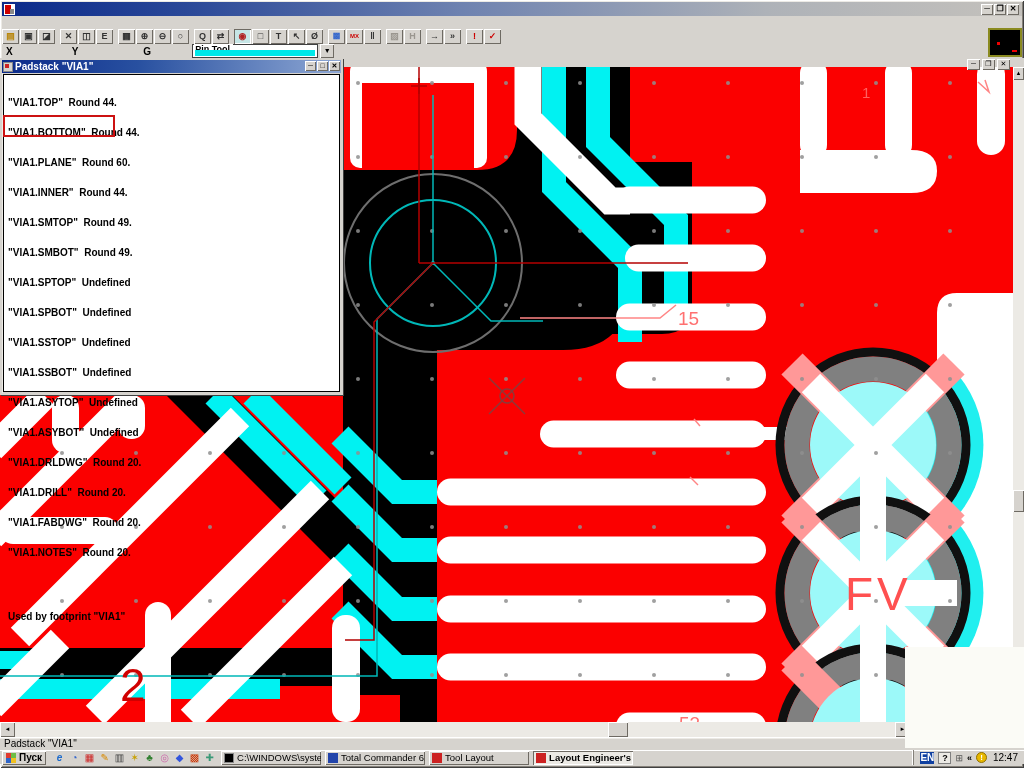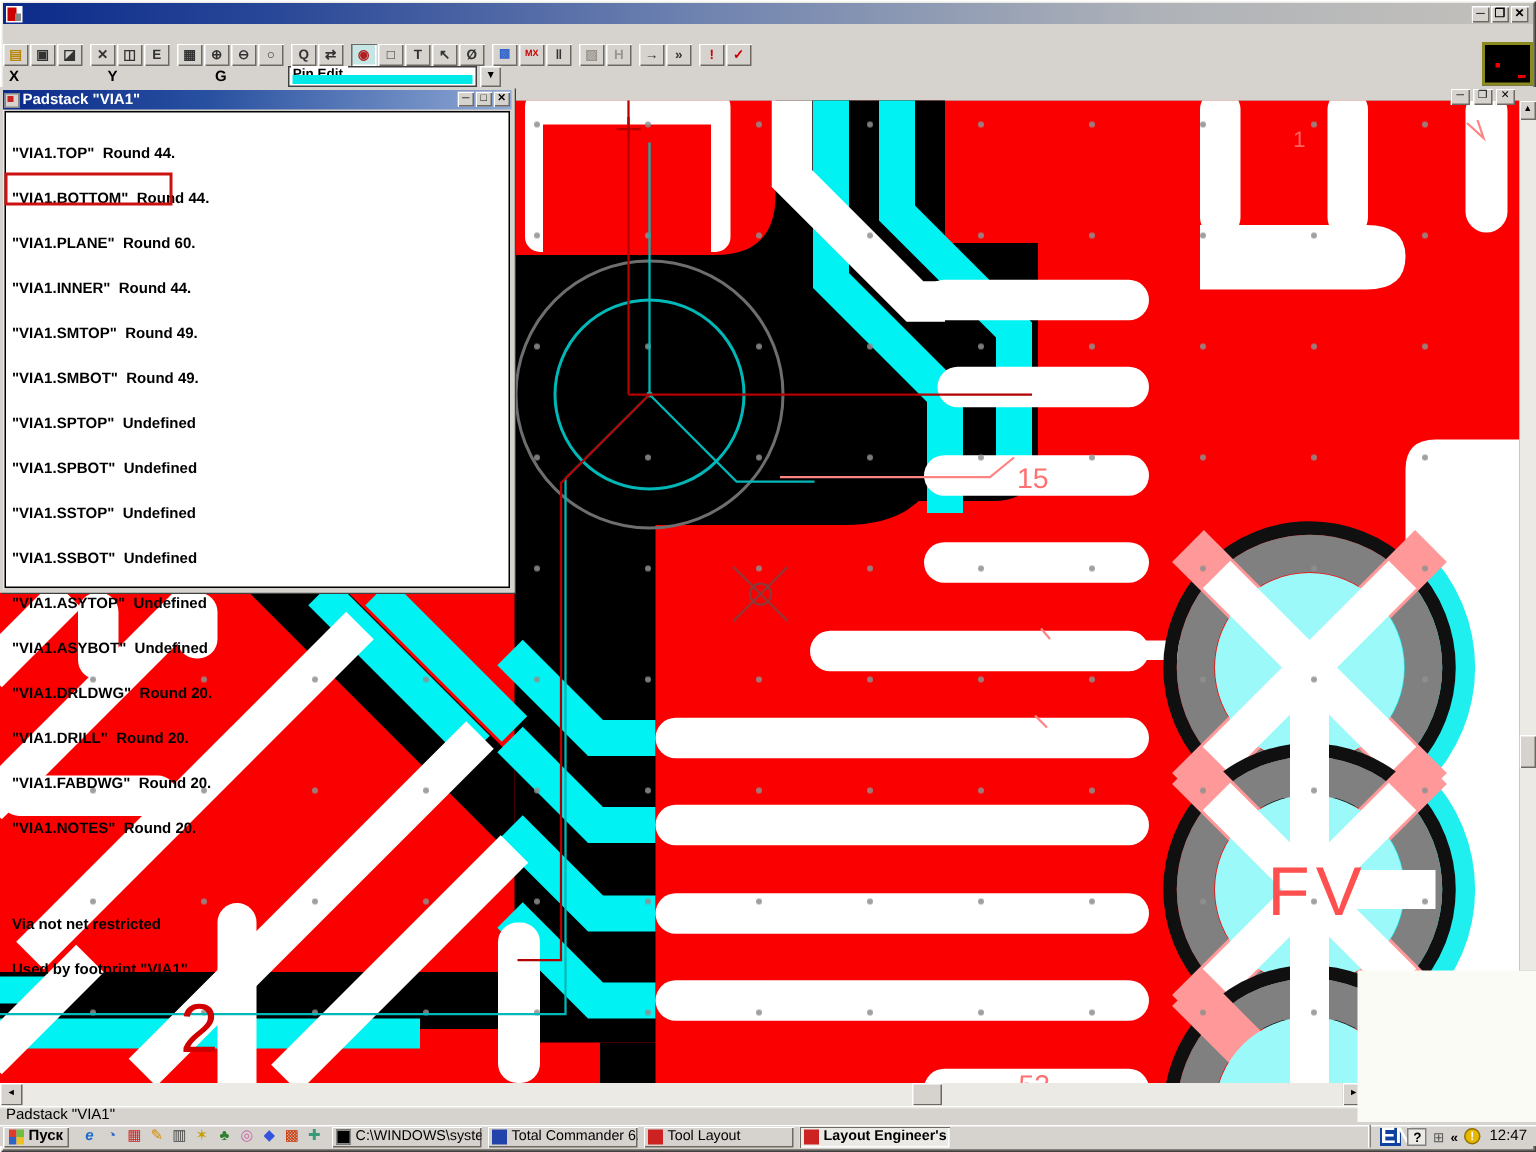--- a/index.html
+++ b/index.html
@@ -86,21 +86,21 @@
   .flag i:nth-child(3){background:#2E64C8;} .flag i:nth-child(4){background:#F0C020;}
   .ql { display:flex; margin-left:6px; }
   .qlicon { width:15px; height:15px; text-align:center; font-size:10px; line-height:15px; }
   .task { width:100px; height:14px; margin-left:4px; display:flex; align-items:center; padding:0 3px; overflow:hidden; }
   .task.active { box-shadow: inset 1px 1px 0 #6E6A63, inset -1px -1px 0 #FFFFFF; background:#ECEAE5; font-weight:bold; }
   .task .ticon { width:10px; height:10px; margin-right:3px; flex:0 0 auto; }
   .task span.t { white-space:nowrap; font-size:9.5px; }
   .tray { margin-left:auto; margin-right:2px; height:15px; display:flex; align-items:center;
     border-left:1px solid #848079; box-shadow:-1px 0 0 #FFFFFF; padding-left:4px; }
   .trayicon { margin:0 2px; font-size:9px; line-height:14px; }
-  .en { background:#1040A0; color:#fff; font-weight:bold; width:14px; height:12px; text-align:center; line-height:12px; font-size:15px; }
+  .en { background:#1040A0; color:#fff; font-weight:bold; width:14px; height:12px; text-align:center; line-height:12px; font-size:10px; }
   .qmark { width:13px; height:12px; border:1px solid #808080; text-align:center; line-height:11px; font-weight:bold; background:#ECEAE5; }
   .shield { width:11px; height:11px; border-radius:50%; background:#E8B800; border:1px solid #907000;
     color:#fff; font-size:8px; line-height:10px; text-align:center; font-weight:bold; }
   .clock { margin:0 4px 0 4px; font-size:10px; }
 </style>
 </head>
 <body>
 
 <div class="screen out2">
 
@@ -144,21 +144,21 @@
   </div>
 
   <div class="toolbar2">
     <span class="lbl">X</span>
     <div class="cfield field" style="width:46px;">2300</div>
     <span class="lbl" style="margin-left:10px;">Y</span>
     <div class="cfield field" style="width:46px;">2300</div>
     <span class="lbl" style="margin-left:16px;">G</span>
     <div class="cfield field" style="width:26px;">28</div>
     <div class="combo">
-      <span class="cap">Pin Edit</span>
+      <span class="cap">Pin Tool</span>
       <span class="swatch"></span>
     </div>
     <div class="drop out">▼</div>
   </div>
 
   <div class="minimap">
     <div class="dot"></div>
     <div class="dash"></div>
   </div>
 
@@ -346,21 +346,20 @@
         <div class="prow">"VIA1.SPBOT"  Undefined</div>
         <div class="prow">"VIA1.SSTOP"  Undefined</div>
         <div class="prow">"VIA1.SSBOT"  Undefined</div>
         <div class="prow">"VIA1.ASYTOP"  Undefined</div>
         <div class="prow">"VIA1.ASYBOT"  Undefined</div>
         <div class="prow">"VIA1.DRLDWG"  Round 20.</div>
         <div class="prow">"VIA1.DRILL"  Round 20.</div>
         <div class="prow">"VIA1.FABDWG"  Round 20.</div>
         <div class="prow">"VIA1.NOTES"  Round 20.</div>
         <div class="gapline"></div>
-        <div class="pnote">Via not net restricted</div>
         <div class="pnote">Used by footprint "VIA1"</div>
       </div>
       <div class="hilite"></div>
     </div>
   </div>
 
   <div class="statusbar">
     <span>Padstack "VIA1"</span>
   </div>
 

